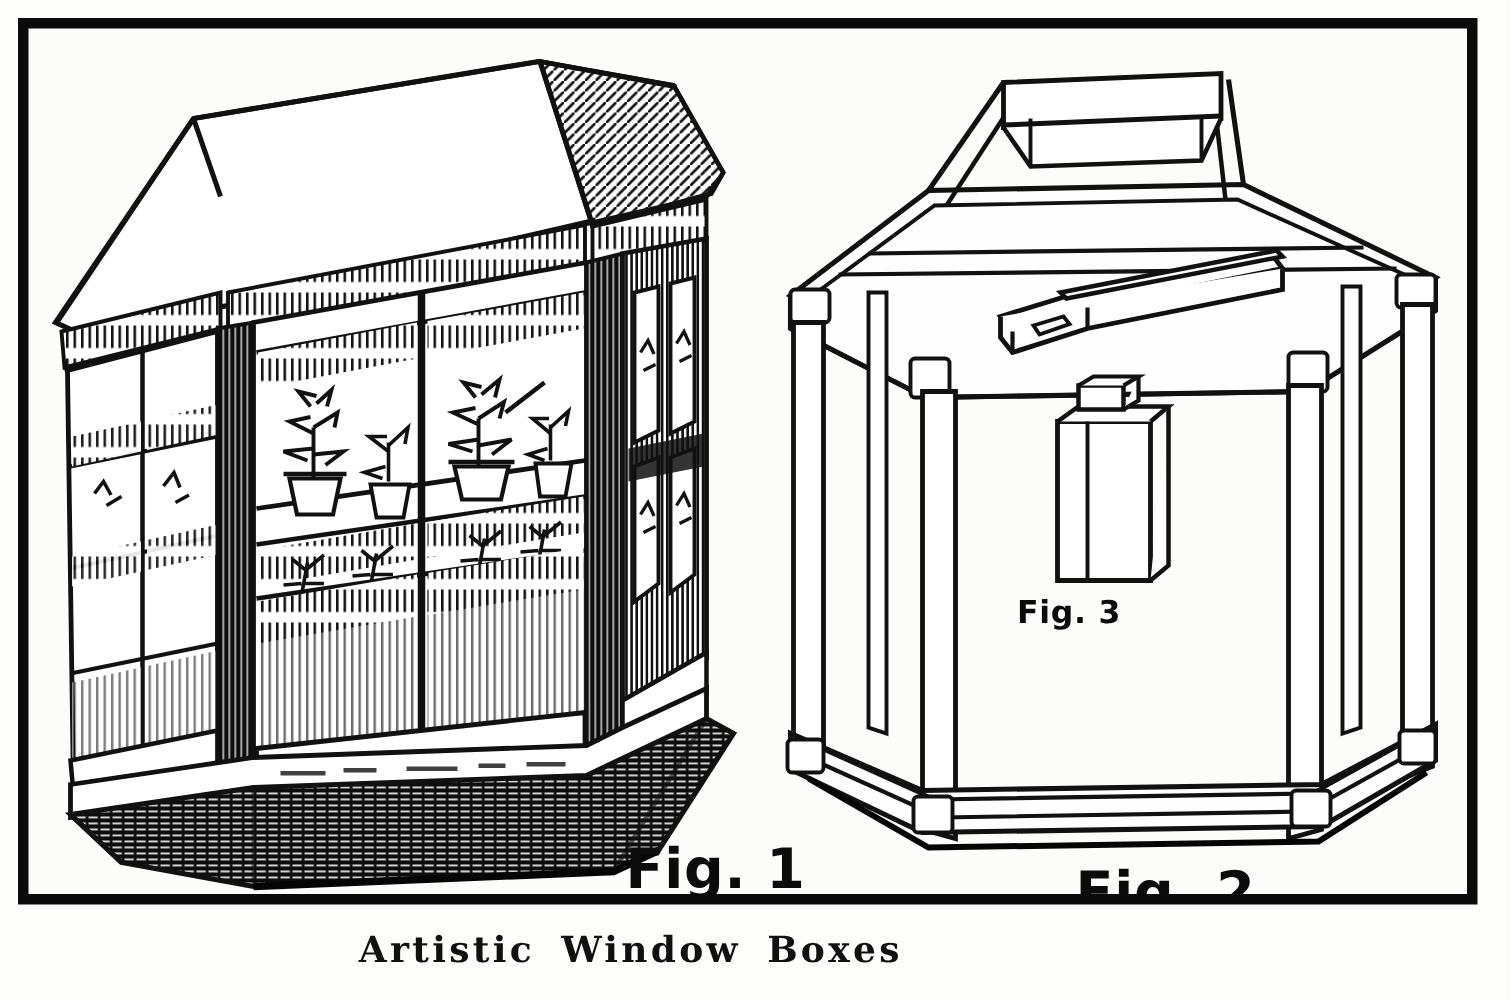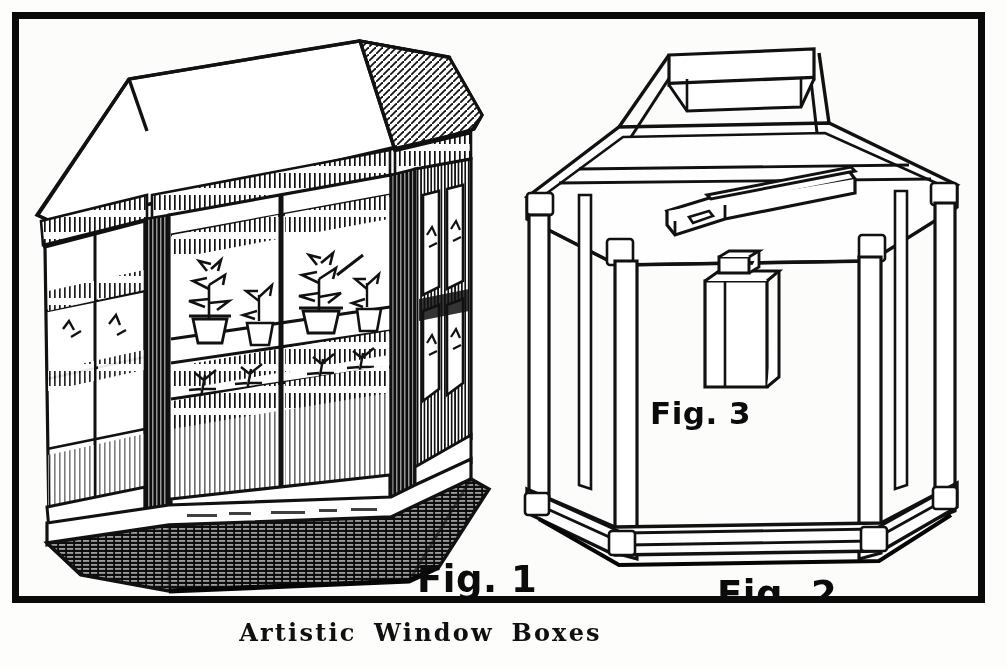--- a/index.html
+++ b/index.html
@@ -50,23 +50,23 @@
     font-size: 37px;
     text-align: right;
   }
   #fig2-label {
     left: 698px;
     top: 545px;
     font-size: 37px;
     margin-top: 12px;
   }
   #fig3-label {
-    left: 631px;
+    left: 659px;
     top: 379px;
-    font-size: 31px;
+    font-size: 21px;
   }
   #caption {
     position: absolute;
     left: 0;
     top: 618px;
     width: 841px;
     text-align: center;
     font-family: "DejaVu Serif", "Liberation Serif", serif;
     font-weight: bold;
     font-size: 24px;

